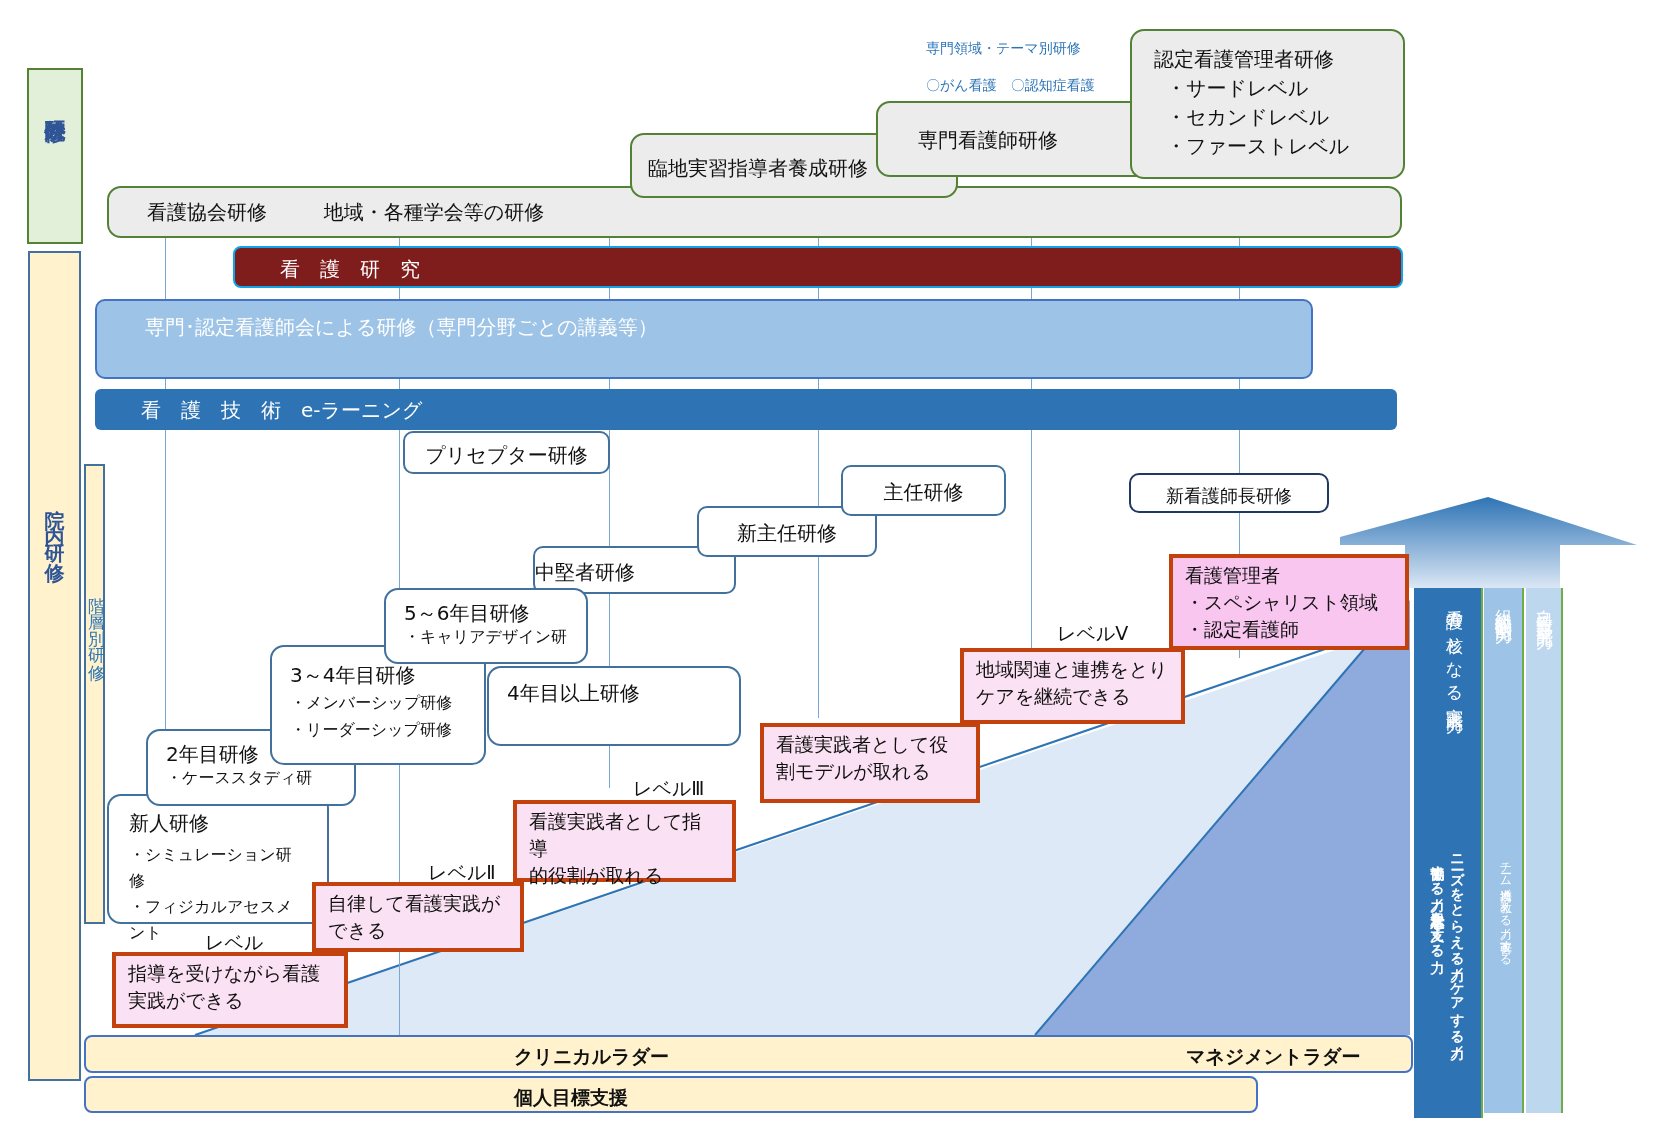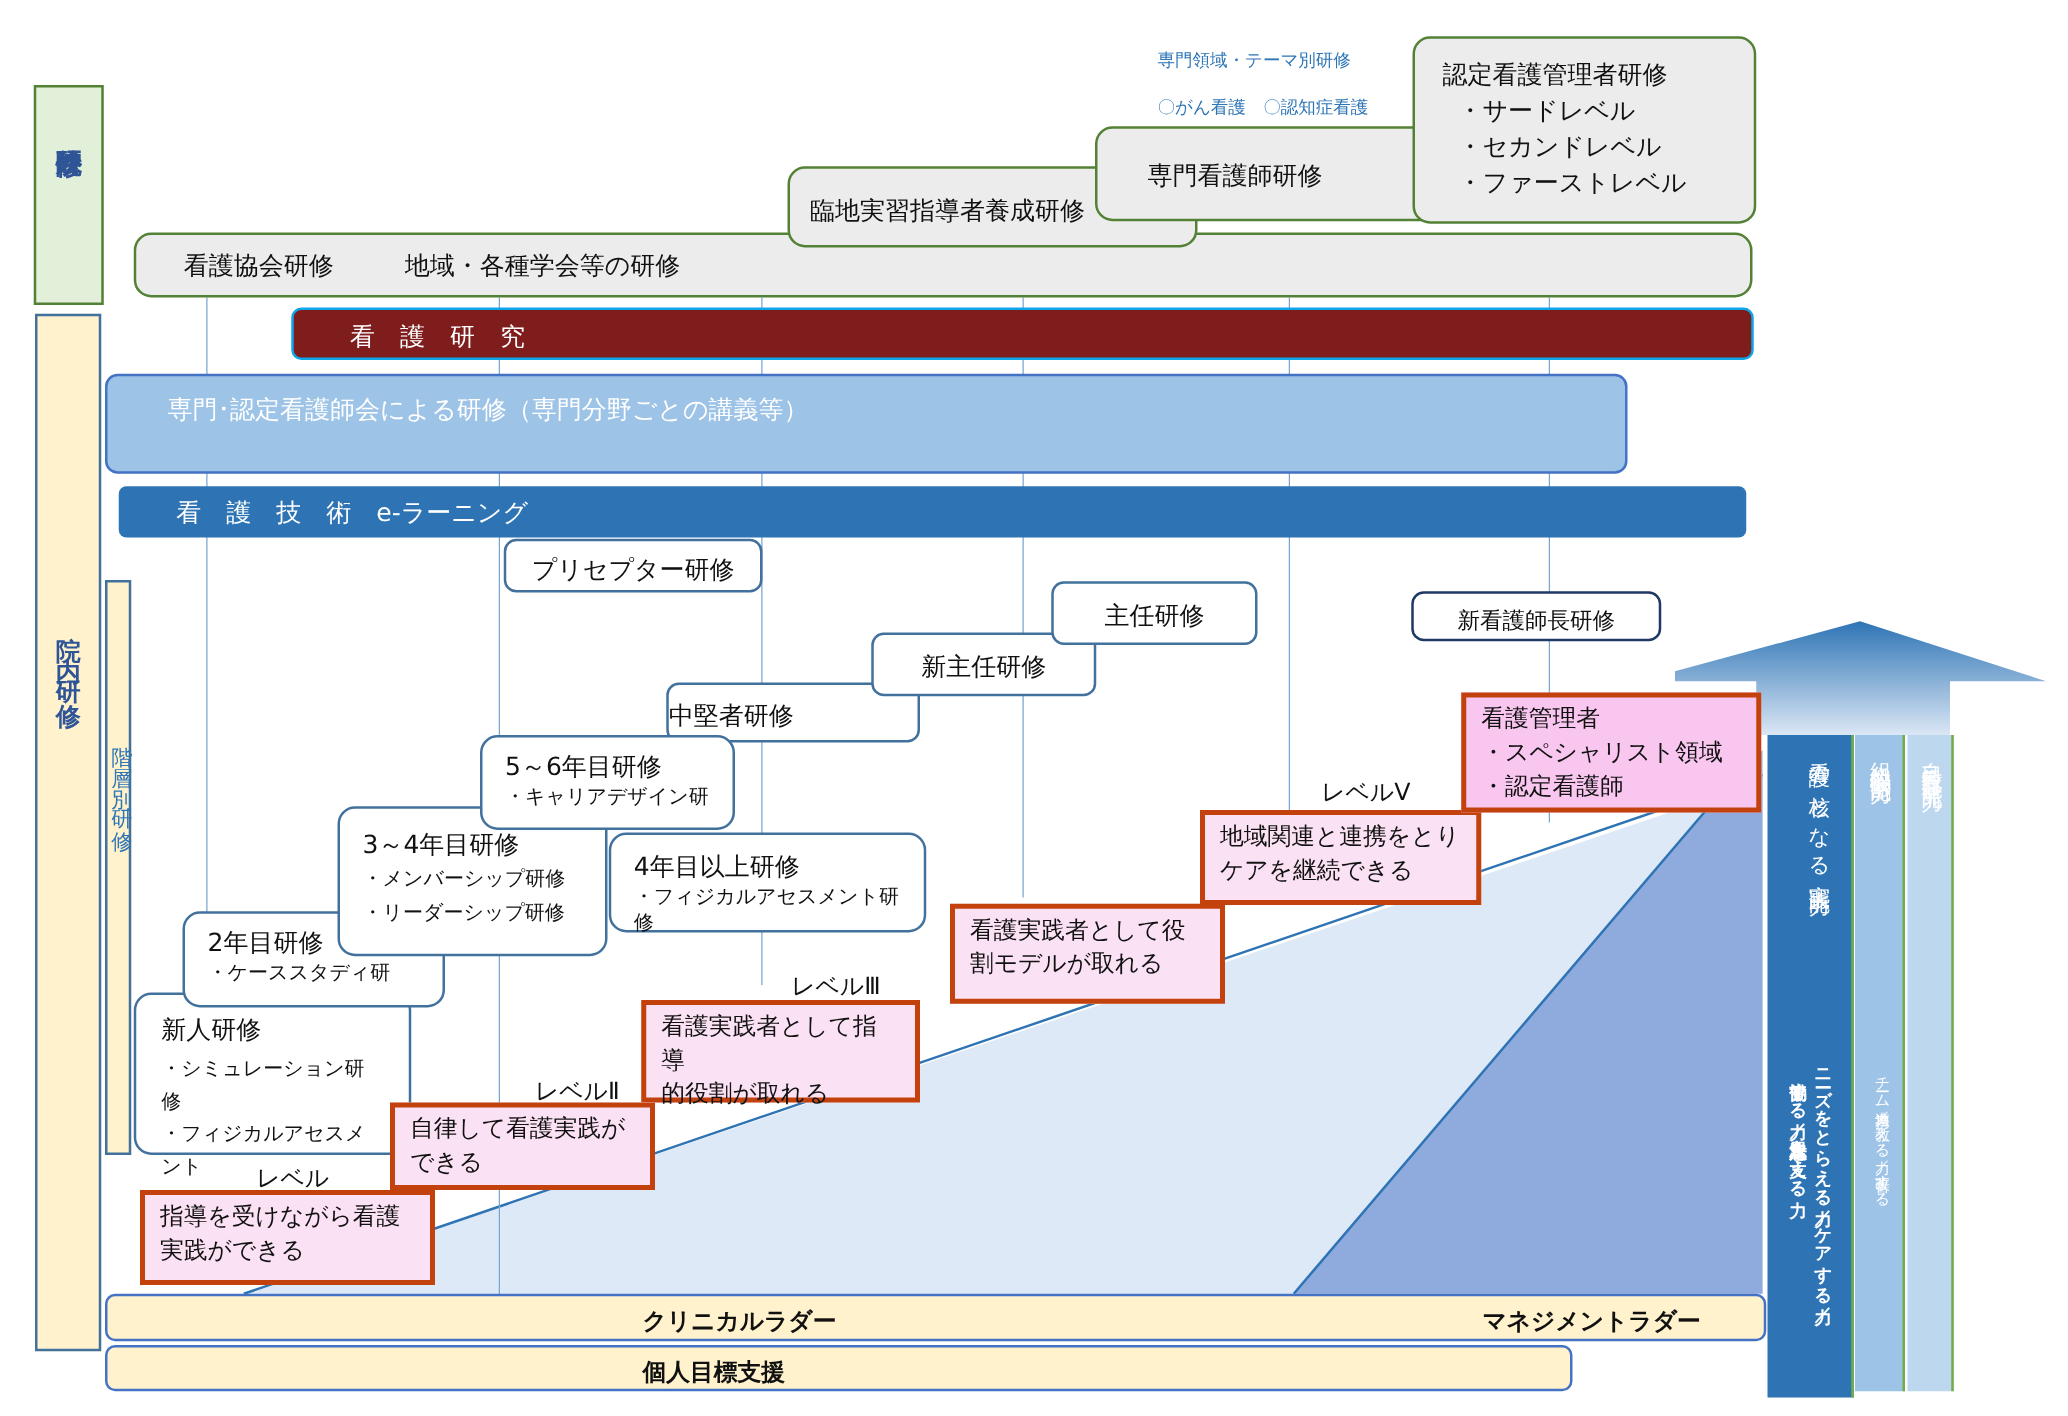--- a/index.html
+++ b/index.html
@@ -77,21 +77,21 @@
 </div>
 <div class="abs gbox" style="left:107px;top:186px;width:1295px;height:52px;padding:11px 38px;word-spacing:0;">
   <span>看護協会研修</span>
   <span style="display:inline-block;width:44px;"></span>
   <span>地域・各種学会等の研修</span>
 </div>
 
 <div class="abs b-lightblue" style="left:233px;top:246px;width:1170px;height:42px;font-size:20px;padding:8px 45px;">
   <span>看　護　研　究</span>
 </div>
-<div class="abs b-midblue" style="left:84px;top:299px;width:1218px;height:80px;font-size:20px;padding:13px 48px;">
+<div class="abs b-midblue" style="left:95px;top:299px;width:1218px;height:80px;font-size:20px;padding:13px 48px;">
   <span>専門･認定看護師会による研修（専門分野ごとの講義等）</span>
 </div>
 <div class="abs b-dark" style="left:95px;top:389px;width:1302px;height:41px;font-size:20px;padding:8px 46px;">
   <span>看　護　技　術　e-ラーニング</span>
 </div>
 
 <div class="abs wbox" style="left:403px;top:431px;width:207px;height:43px;text-align:center;padding-top:9px;font-size:20px;border-radius:10px;">
   <span>プリセプター研修</span>
 </div>
 <div class="abs wbox" style="left:841px;top:465px;width:165px;height:51px;text-align:center;padding-top:12px;font-size:20px;border-radius:10px;z-index:2;">
@@ -111,21 +111,20 @@
   <div class="ttl" style="font-weight:normal;">5～6年目研修</div>
   <div class="sub">・キャリアデザイン研</div>
 </div>
 <div class="abs wbox" style="left:270px;top:645px;width:216px;height:120px;padding:15px 18px;z-index:2;line-height:27px;">
   <div class="ttl" style="font-weight:normal;">3～4年目研修</div>
   <div class="sub">・メンバーシップ研修</div>
   <div class="sub">・リーダーシップ研修</div>
 </div>
 <div class="abs wbox" style="left:487px;top:666px;width:254px;height:80px;padding:12px 18px;">
   <div class="ttl" style="font-weight:normal;">4年目以上研修</div>
-  <div class="sub">・フィジカルアセスメント研修</div>
 </div>
 <div class="abs wbox" style="left:146px;top:729px;width:210px;height:77px;padding:10px 18px;z-index:1;">
   <div class="ttl" style="font-weight:normal;">2年目研修</div>
   <div class="sub">・ケーススタディ研</div>
 </div>
 <div class="abs wbox" style="left:107px;top:794px;width:222px;height:130px;padding:14px 20px;line-height:26px;">
   <div class="ttl" style="font-weight:normal;margin-bottom:6px;">新人研修</div>
   <div class="sub">・シミュレーション研修</div>
   <div class="sub">・フィジカルアセスメント</div>
 </div>

